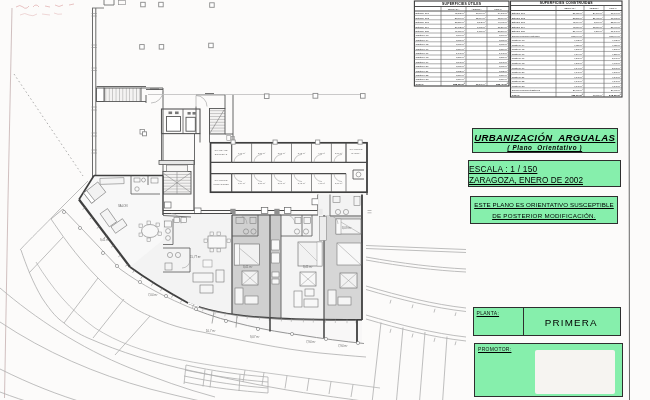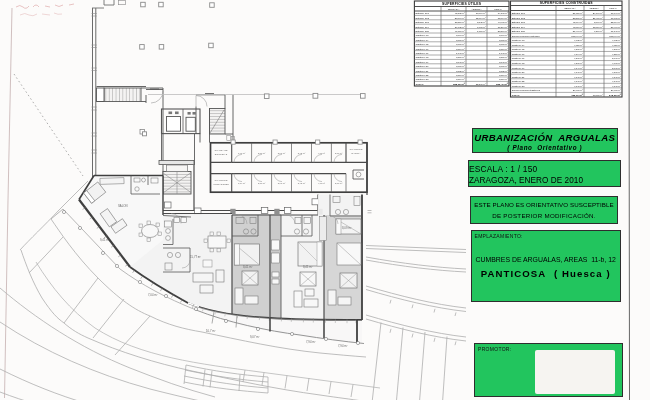--- a/index.html
+++ b/index.html
@@ -1,20 +1,20 @@
 <!DOCTYPE html>
 <html><head>
 <meta charset="utf-8">
 <style>
   html,body{margin:0;padding:0;}
   body{width:650px;height:400px;overflow:hidden;background:#fcfbfa;
        font-family:"Liberation Sans", sans-serif;}
   #page{position:relative;width:650px;height:400px;background:#fcfbfa;}
   #plan{position:absolute;left:0;top:0;}
-  .tb{position:absolute;background:#22c55e;border:1.3px solid #2e2e2e;box-sizing:border-box;}
+  .tb{position:absolute;background:#86efac;border:1.3px solid #2e2e2e;box-sizing:border-box;text-decoration:underline;}
   .lbl{font-size:5px;color:#111;letter-spacing:.3px;}
 </style>
 </head>
 <body>
 <div id="page">
 
 <svg id="plan" width="650" height="400" viewBox="0 0 650 400">
 <defs>
 
 <pattern id="hv" width="3.4" height="16" patternUnits="userSpaceOnUse">
@@ -742,33 +742,33 @@
 </g>
 </svg>
 
 <div class="tb" style="left:471.5px;top:128px;width:146.5px;height:24.5px;text-align:center;">
   <div style="font-size:9.6px;font-weight:bold;font-style:italic;letter-spacing:0.35px;margin-top:3px;white-space:nowrap;">URBANIZACIÓN&nbsp; ARGUALAS</div>
   <div style="font-size:6.3px;font-weight:bold;font-style:italic;letter-spacing:0.6px;margin-top:1px;">( Plano&nbsp; Orientativo )</div>
 </div>
 
 <div class="tb" style="left:468px;top:159.5px;width:153px;height:27px;text-align:left;">
   <div style="font-size:8.4px;margin-top:3.5px;letter-spacing:0.2px;">ESCALA : 1 / 150</div>
-  <div style="font-size:8.2px;margin-top:2px;letter-spacing:0.05px;white-space:nowrap;">ZARAGOZA, ENERO DE 2010</div>
+  <div style="font-size:8.2px;margin-top:2px;letter-spacing:0.05px;white-space:nowrap;">ZARAGOZA, ENERO DE 2002</div>
 </div>
 
 <div class="tb" style="left:470px;top:195.5px;width:148px;height:28.5px;text-align:center;">
   <div style="font-size:6.2px;margin-top:4.5px;letter-spacing:0.1px;white-space:nowrap;">ESTE PLANO ES ORIENTATIVO SUSCEPTIBLE</div>
   <div style="font-size:6.2px;margin-top:3.5px;letter-spacing:0.3px;">DE POSTERIOR MODIFICACIÓN.</div>
 </div>
 
-<div class="tb" style="left:470.5px;top:230px;width:150.5px;height:72px;">
-  <div class="lbl" style="margin:2px 0 0 3px;">EMPLAZAMIENTO:</div>
-  <div style="font-size:6.9px;text-align:center;margin-top:17px;white-space:nowrap;letter-spacing:0px;">CUMBRES DE ARGUALAS, AREAS&nbsp; 11-b, 12</div>
-  <div style="font-size:9.6px;font-weight:bold;text-align:center;margin-top:4.5px;letter-spacing:1.1px;white-space:nowrap;">PANTICOSA&nbsp; ( Huesca )</div>
+
+<div class="tb" style="left:472.5px;top:306.5px;width:148.5px;height:29.8px;">
+  <div class="lbl" style="margin:2px 0 0 3px;">PLANTA:</div>
+  <div style="position:absolute;left:49px;top:0;bottom:0;width:1px;background:#2e2e2e;"></div>
+  <div style="position:absolute;left:49px;right:0;top:9px;text-align:center;font-size:9.8px;letter-spacing:1.2px;">PRIMERA</div>
 </div>
-
 
 <div class="tb" style="left:474px;top:342.8px;width:148.8px;height:54.5px;">
   <div class="lbl" style="margin:2px 0 0 3px;">PROMOTOR:</div>
 
   <div style="position:absolute;left:60px;top:6px;width:80px;height:44px;background:#f6f4f1;border-radius:2px;"></div>
 </div>
 </div>
 
 </body></html>

